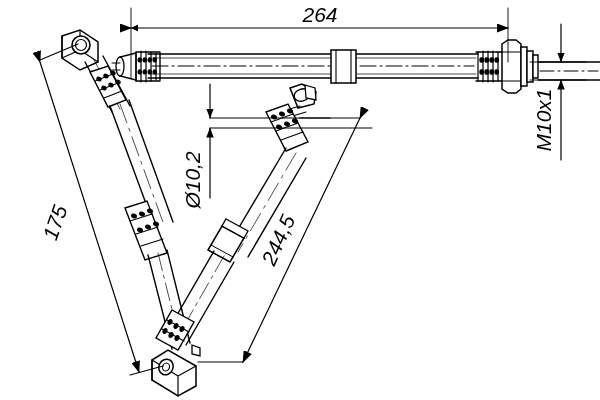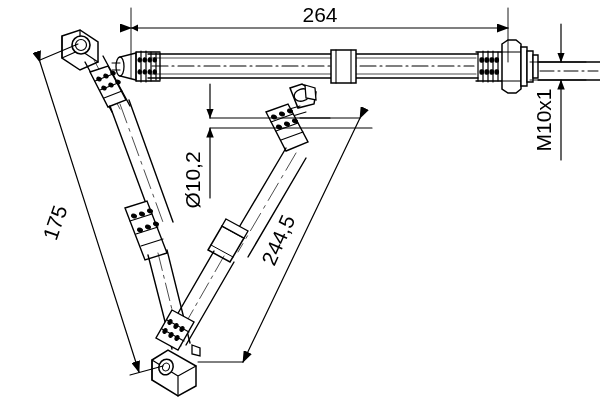--- a/index.html
+++ b/index.html
@@ -1,18 +1,18 @@
 <!DOCTYPE html>
 <html><head>
 <meta charset="utf-8">
 <style>
   html,body{margin:0;padding:0;background:#ffffff;}
   body{width:600px;height:400px;overflow:hidden;
        font-family:"Liberation Sans", sans-serif;}
-  #drawing{position:relative;width:600px;height:383px;background:#fff;}
+  #drawing{position:relative;width:600px;height:383px;background:#fff;font-style:italic;}
   svg{display:block;}
   .dimtext{font-family:"Liberation Sans", sans-serif;font-size:21px;fill:#000;
            letter-spacing:0px;}
 </style>
 </head>
 <body>
 
 <div id="drawing">
 <svg width="600" height="400" viewBox="0 0 600 400">
 

